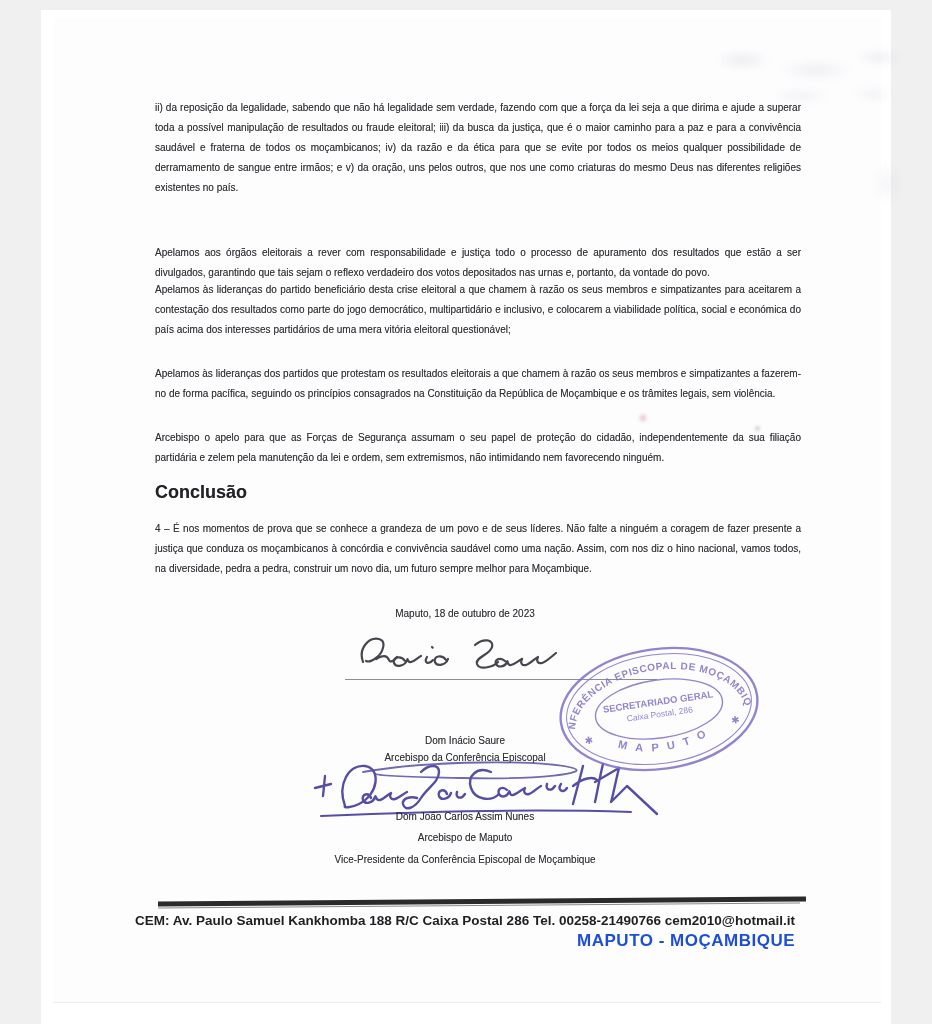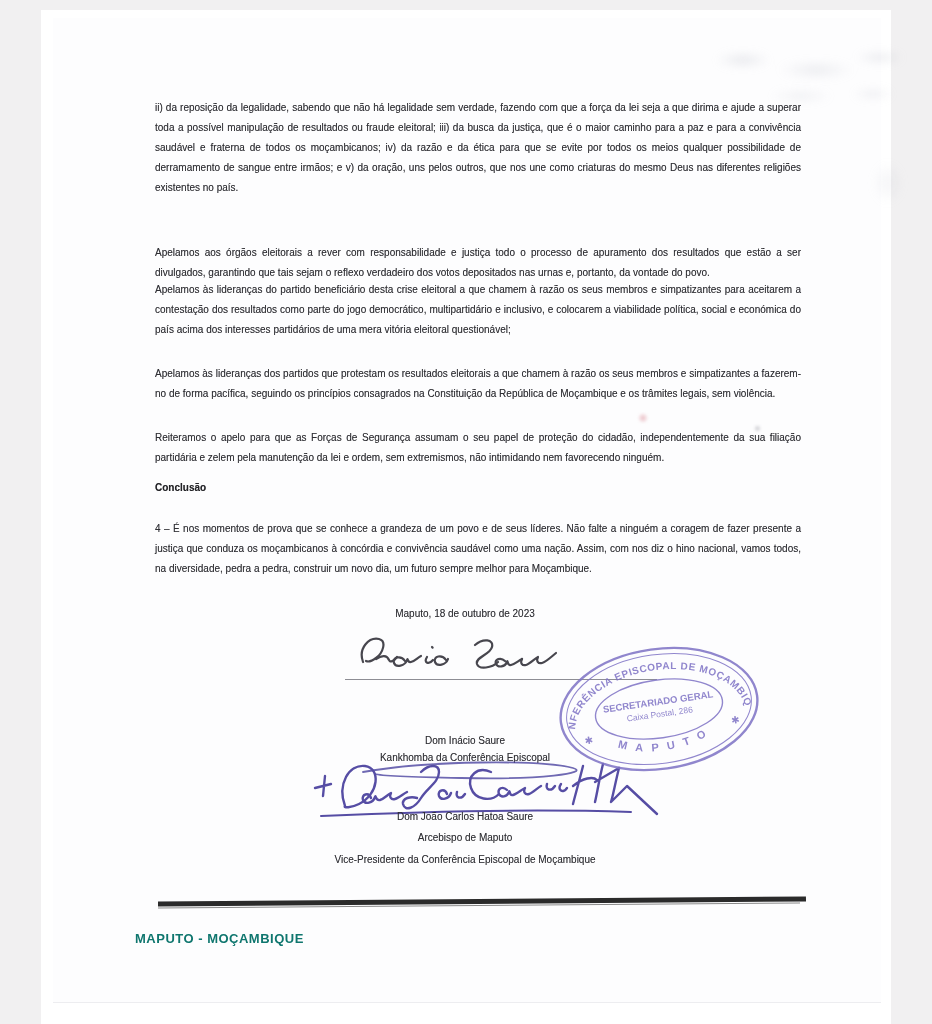--- a/index.html
+++ b/index.html
@@ -23,21 +23,21 @@
   .bodytext{
     position:absolute;left:102px;width:646px;
     font-size:10px;line-height:20px;color:#2f2f34;
     text-align:justify;
     text-shadow:0 0 .5px rgba(47,47,52,.45);
   }
   .p1{top:70px;} .p2{top:187px;margin-top:38px;} .p3{top:252px;} .p4{top:336px;}
   .p5{top:400px;} .p6{top:491px;}
   .heading{
     position:absolute;left:102px;top:464px;width:646px;
-    font-size:10px;font-weight:bold;color:#232327;
+    font-size:18px;font-weight:bold;color:#232327;
     text-shadow:0 0 .5px rgba(35,35,39,.45);
   }
   .centerline{
     position:absolute;left:82px;width:660px;text-align:center;
     font-size:10px;color:#2f2f34;
     text-shadow:0 0 .5px rgba(47,47,52,.4);
   }
   .dateline{top:590px;}
   .s1-name{top:675px;margin-top:42px;} .s1-role1{top:704px;} .s1-role2{top:734px;}
   .s2-name{top:793px;} .s2-role1{top:814px;} .s2-role2{top:836px;}
@@ -58,22 +58,22 @@
     position:absolute;left:105px;top:881px;width:648px;height:8px;
     transform:rotate(-0.45deg);
   }
   .footer-rule .bar{width:100%;height:5px;background:#2b2b2b;}
   .footer-rule .thin{width:99%;height:1px;margin-top:1px;background:#8a8a8a;}
   .footer-text1{
     position:absolute;left:82px;top:895px;width:660px;text-align:center;
     font-size:13.5px;font-weight:bold;color:#1f1f22;
   }
   .footer-text2{
-    position:absolute;left:82px;top:913px;width:660px;text-align:left;
-    font-size:13px;font-weight:bold;color:#0f766e;letter-spacing:.5px;
+    position:absolute;left:82px;top:913px;width:660px;text-align:right;
+    font-size:17px;font-weight:bold;color:#1d4ed8;letter-spacing:.5px;
   }
   
   .artifact{position:absolute;filter:blur(4px);pointer-events:none;}
   .art1{left:648px;top:22px;width:210px;height:50px;
     background:
       radial-gradient(ellipse 40px 12px at 20% 40%,rgba(175,178,190,.28),transparent 70%),
       radial-gradient(ellipse 55px 14px at 55% 60%,rgba(175,178,190,.22),transparent 70%),
       radial-gradient(ellipse 35px 10px at 85% 35%,rgba(175,178,190,.26),transparent 70%);}
   .art2{left:700px;top:58px;width:160px;height:40px;
     background:
@@ -96,59 +96,59 @@
       <div class="artifact art1"></div>
       <div class="artifact art2"></div>
       <div class="artifact art3"></div>
       <div class="artifact speck-pink"></div>
       <div class="artifact speck-gray"></div>
 
       <p class="bodytext p1">ii) da reposição da legalidade, sabendo que não há legalidade sem verdade, fazendo com que a força da lei seja a que dirima e ajude a superar toda a possível manipulação de resultados ou fraude eleitoral; iii) da busca da justiça, que é o maior caminho para a paz e para a convivência saudável e fraterna de todos os moçambicanos; iv) da razão e da ética para que se evite por todos os meios qualquer possibilidade de derramamento de sangue entre irmãos; e v) da oração, uns pelos outros, que nos une como criaturas do mesmo Deus nas diferentes religiões existentes no país.</p>
       <p class="bodytext p2">Apelamos aos órgãos eleitorais a rever com responsabilidade e justiça todo o processo de apuramento dos resultados que estão a ser divulgados, garantindo que tais sejam o reflexo verdadeiro dos votos depositados nas urnas e, portanto, da vontade do povo.</p>
       <p class="bodytext p3">Apelamos às lideranças do partido beneficiário desta crise eleitoral a que chamem à razão os seus membros e simpatizantes para aceitarem a contestação dos resultados como parte do jogo democrático, multipartidário e inclusivo, e colocarem a viabilidade política, social e económica do país acima dos interesses partidários de uma mera vitória eleitoral questionável;</p>
       <p class="bodytext p4">Apelamos às lideranças dos partidos que protestam os resultados eleitorais a que chamem à razão os seus membros e simpatizantes a fazerem-no de forma pacífica, seguindo os princípios consagrados na Constituição da República de Moçambique e os trâmites legais, sem violência.</p>
-      <p class="bodytext p5">Reiteramos o apelo para que as Forças de Segurança assumam o seu papel de proteção do cidadão, independentemente da sua filiação partidária e zelem pela manutenção da lei e ordem, sem extremismos, não intimidando nem favorecendo ninguém.</p>
+      <p class="bodytext p5">Arcebispo o apelo para que as Forças de Segurança assumam o seu papel de proteção do cidadão, independentemente da sua filiação partidária e zelem pela manutenção da lei e ordem, sem extremismos, não intimidando nem favorecendo ninguém.</p>
       <div class="heading">Conclusão</div>
       <p class="bodytext p6">4 – É nos momentos de prova que se conhece a grandeza de um povo e de seus líderes. Não falte a ninguém a coragem de fazer presente a justiça que conduza os moçambicanos à concórdia e convivência saudável como uma nação. Assim, com nos diz o hino nacional, vamos todos, na diversidade, pedra a pedra, construir um novo dia, um futuro sempre melhor para Moçambique.</p>
 
       <div class="centerline dateline">Maputo, 18 de outubro de 2023</div>
 
       <svg class="sig1" viewBox="0 0 220 58" fill="none" stroke="#34333b" stroke-width="2.2" stroke-linecap="round" stroke-linejoin="round" opacity="0.9">
         <path d="M16,36 C11,22 22,11 32,13 C40,15 36,27 29,32 C25,35 21,36 19,35"></path>
         <path d="M29,33 C35,29 40,29 42,34 C43,37 47,35 50,31"></path>
         <path d="M58,35 C54,29 45,31 47,37 C49,42 58,40 60,34 C61,31 60,37 64,36 C68,35 70,32 74,30"></path>
         <path d="M80,31 C76,37 82,39 86,34"></path>
         <path d="M85,21 L85.6,21.6"></path>
         <path d="M99,34 C95,28 86,30 88,36 C90,41 99,39 101,33"></path>
         <path d="M128,19 C136,12 147,13 145,21 C143,29 128,31 130,38 C132,44 145,42 151,36"></path>
         <path d="M158,35 C154,31 147,33 149,38 C151,42 158,41 160,36 C161,33 160,40 164,39 C168,38 171,35 175,33"></path>
         <path d="M175,33 C173,37 175,40 179,39 C183,38 187,33 191,31 C189,35 191,38 195,37 C199,36 204,31 209,27"></path>
       </svg>
       <div class="sig1-line"></div>
 
       <div class="centerline s1-name">Dom Inácio Saure</div>
-      <div class="centerline s1-role2">Kankhomba da Conferência Episcopal</div>
+      <div class="centerline s1-role2">Arcebispo da Conferência Episcopal</div>
 
       <svg class="sig2" viewBox="0 0 360 70" fill="none" stroke="#483f9d" stroke-width="2.4" stroke-linecap="round" stroke-linejoin="round" opacity="0.92">
         <path d="M62,18 C130,6 240,6 272,14 C290,19 240,26 160,24 C110,23 80,22 74,20" stroke-width="1.8" opacity="0.85"></path>
         <path d="M14,34 L30,30 M24,22 L22,42"></path>
         <path d="M44,52 C36,30 48,10 64,12 C80,14 78,40 58,50 C50,54 42,54 44,52"></path>
         <path d="M70,44 C68,38 60,40 62,46 C64,51 72,49 74,43 C75,40 74,47 79,46 C83,45 86,41 90,39 C88,43 90,46 94,45 C98,44 102,40 106,38"></path>
         <path d="M120,18 C128,10 138,10 138,18 C138,28 126,34 120,44 C114,54 104,58 102,50 C101,44 110,42 116,44"></path>
         <path d="M146,40 C144,34 136,36 138,42 C140,47 148,45 150,39 M156,38 C154,44 160,46 164,40"></path>
         <path d="M190,18 C176,12 166,22 170,34 C174,46 190,48 198,40"></path>
         <path d="M206,36 C202,32 196,34 198,40 C200,44 206,43 208,38 C209,35 208,42 212,41 C216,40 220,36 224,34 C222,38 224,41 228,40 C232,39 236,34 240,32"></path>
         <path d="M246,30 C244,36 250,38 254,32 M260,30 C256,36 262,40 266,34"></path>
         <path d="M282,12 C278,28 274,42 272,50 M272,32 C282,24 292,22 296,26"></path>
         <path d="M302,10 C298,26 296,40 294,48 M294,28 L318,14"></path>
         <path d="M318,14 C314,30 312,42 310,48 C310,48 318,40 326,32 L356,60"></path>
         <path d="M20,62 C130,57 240,55 330,58" stroke-width="2"></path>
       </svg>
 
-      <div class="centerline s2-name">Dom João Carlos Hatoa Saure</div>
+      <div class="centerline s2-name">Dom João Carlos Assim Nunes</div>
       <div class="centerline s2-role1">Arcebispo de Maputo</div>
       <div class="centerline s2-role2">Vice-Presidente da Conferência Episcopal de Moçambique</div>
 
       <svg class="stamp" viewBox="0 0 208 130" fill="none">
         <g transform="rotate(-8 104 65)">
           <ellipse cx="104" cy="65" rx="99" ry="60" stroke-width="2.4" stroke="#7e72c5"></ellipse>
           <ellipse cx="104" cy="65" rx="93" ry="54.5" stroke-width="1" stroke="#7e72c5"></ellipse>
           <ellipse cx="104" cy="65" rx="64" ry="29" stroke-width="1.4" stroke="#7e72c5"></ellipse>
           <path id="stamp-arc-top" d="M 18,78 A 86,52 0 1 1 190,78" fill="none"></path>
           <path id="stamp-arc-bottom" d="M 40,84 A 70,38 0 0 0 168,84" fill="none"></path>
@@ -162,17 +162,18 @@
           </text>
           <text x="26" y="90" font-size="10" fill="#7e72c5">✱</text>
           <text x="174" y="90" font-size="10" fill="#7e72c5">✱</text>
         </g>
       </svg>
 
       <div class="footer-rule">
         <div class="bar"></div>
           <div class="thin"></div>
       </div>
+      <div class="footer-text1">CEM: Av. Paulo Samuel Kankhomba 188 R/C Caixa Postal 286 Tel. 00258-21490766 cem2010@hotmail.it</div>
       <div class="footer-text2">MAPUTO  -  MOÇAMBIQUE</div>
 
     </div>
   </div>
 </div>
 
 </body></html>

